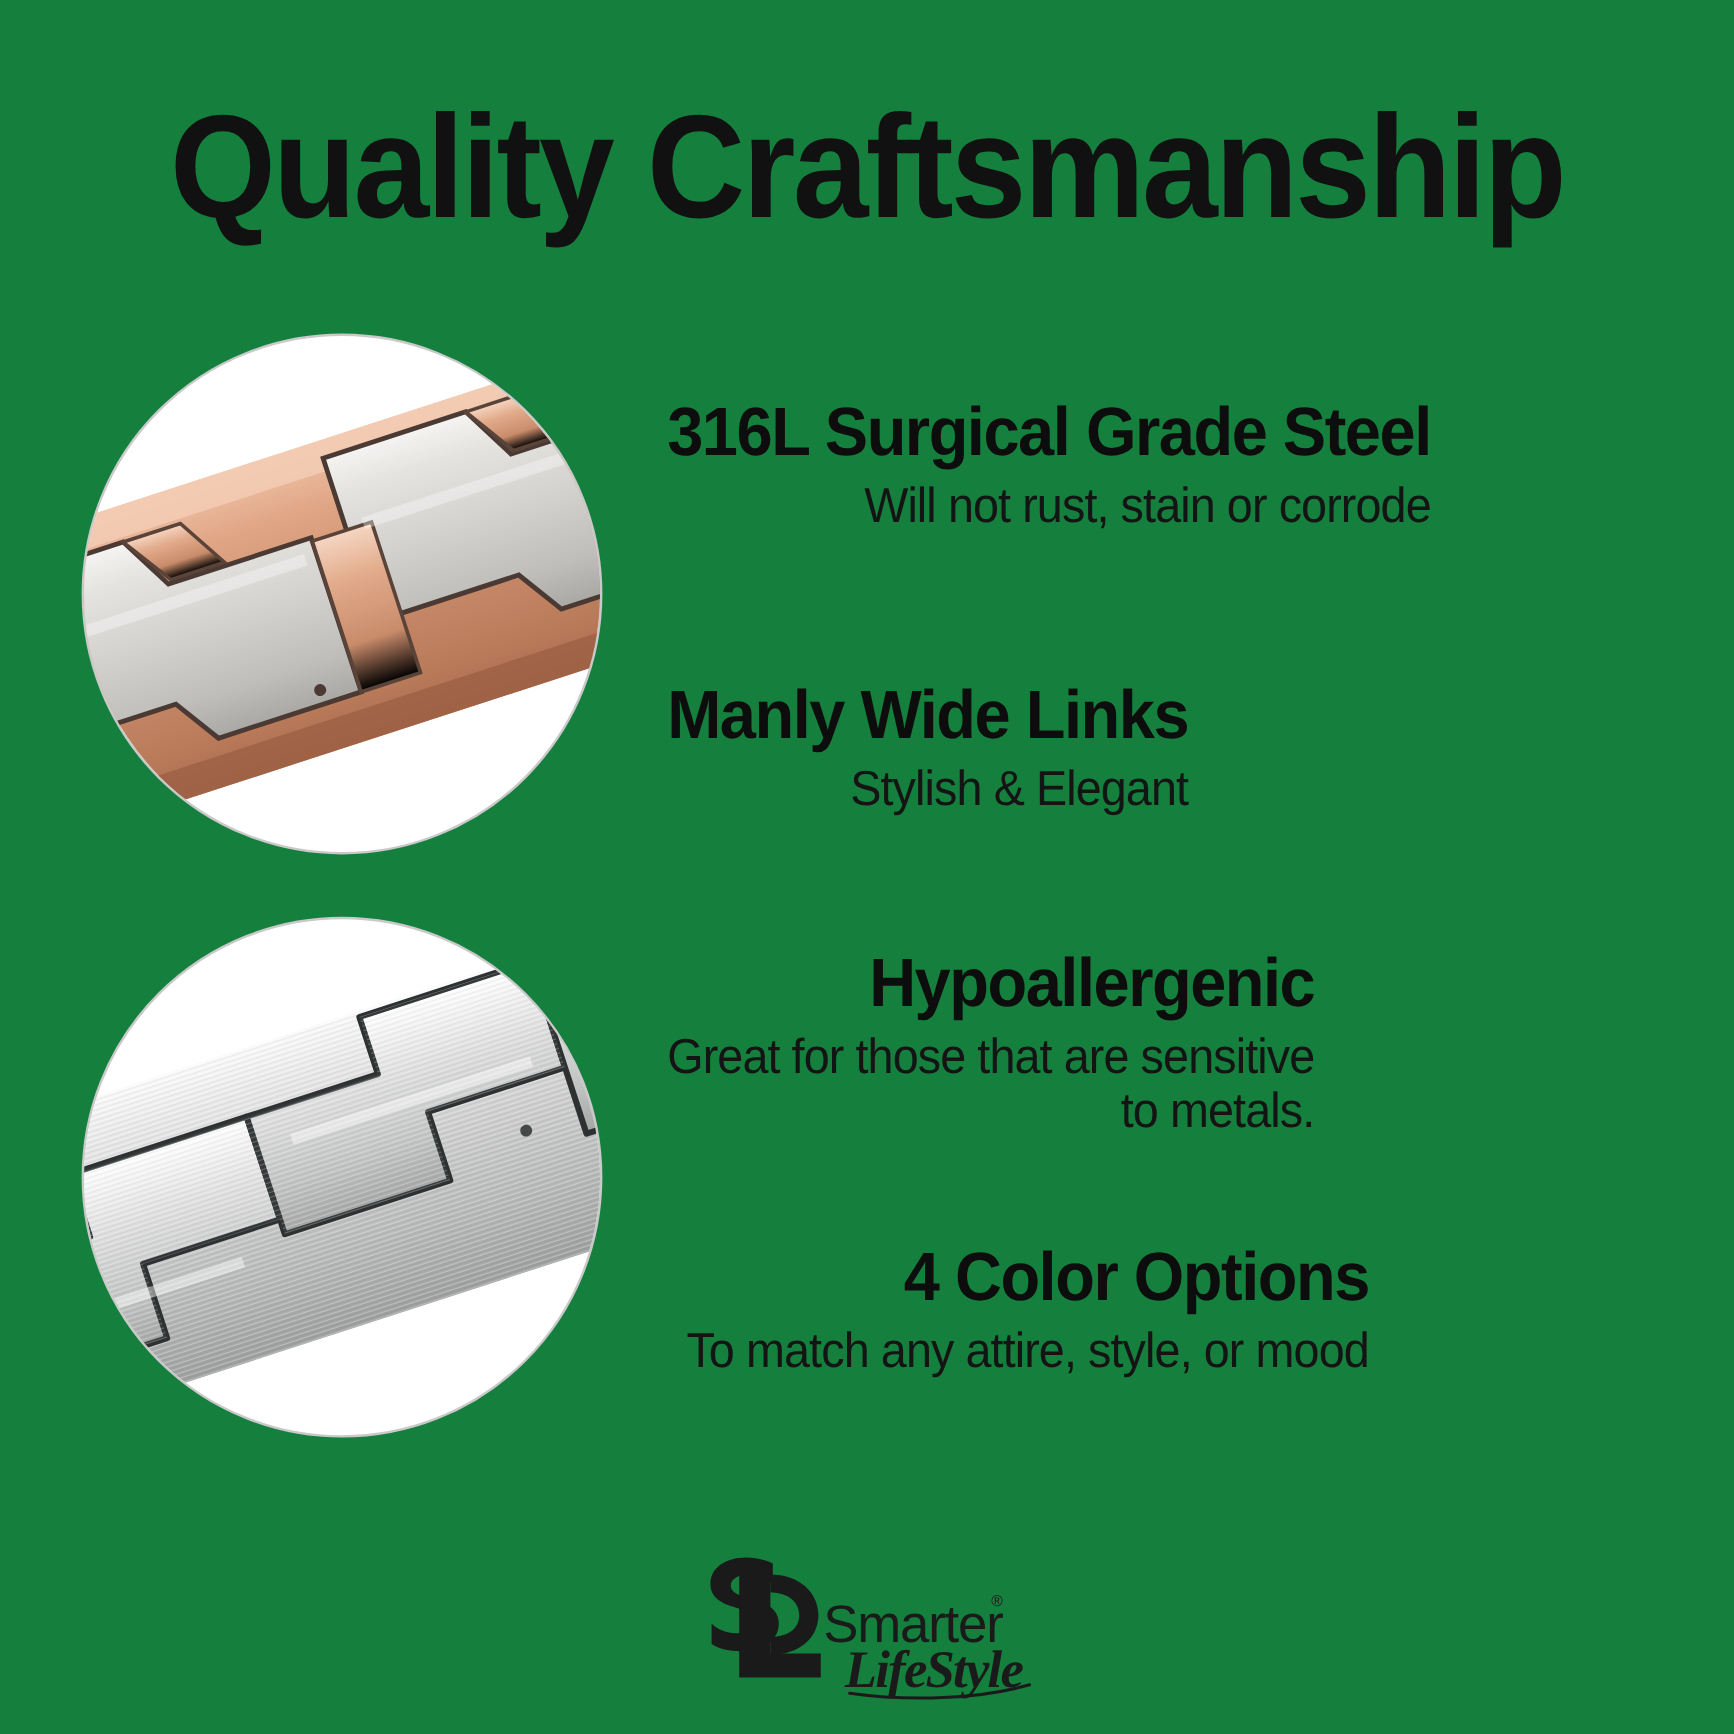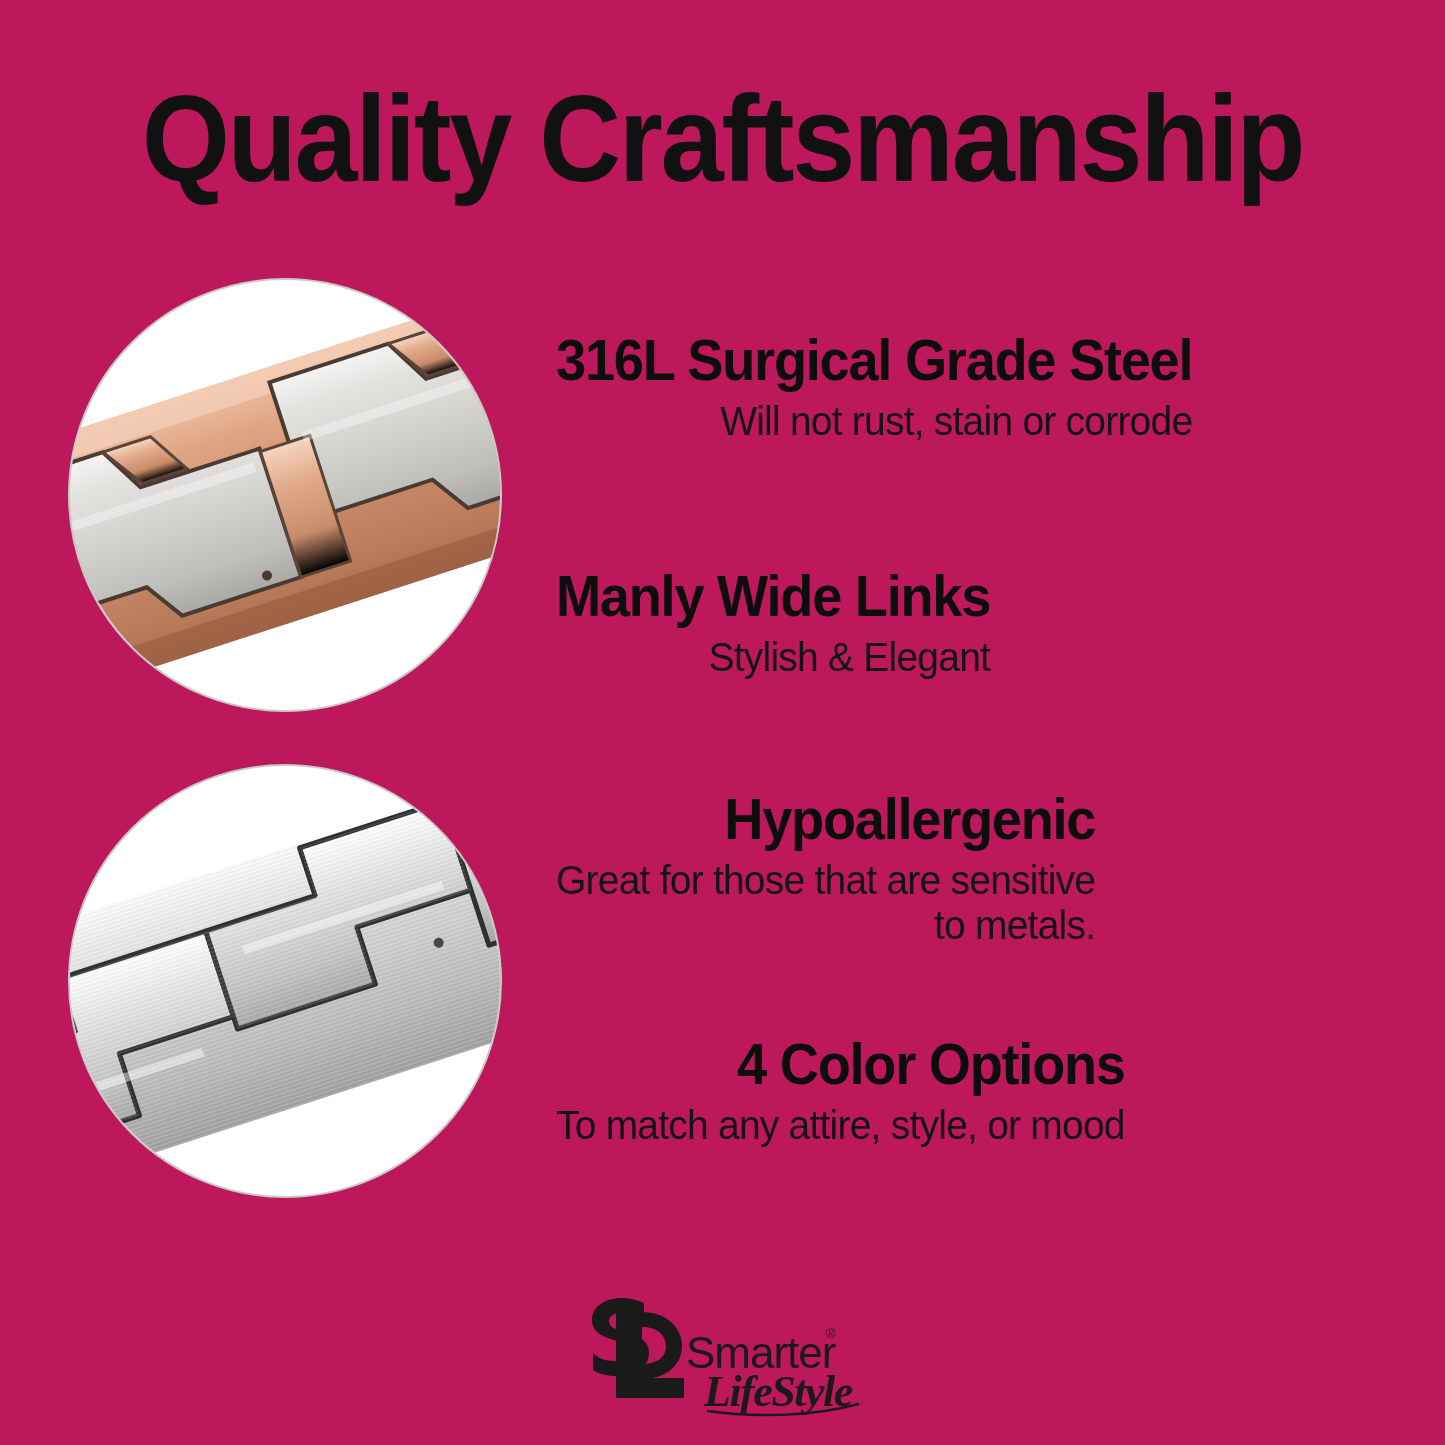--- a/index.html
+++ b/index.html
@@ -4,21 +4,21 @@
 <style>
   html, body {
     margin: 0;
     padding: 0;
     background: #ffffff;
   }
   .page {
     position: relative;
     width: 1445px;
     height: 1445px;
-    background: #be185d;
+    background: #15803d;
     font-family: "Liberation Sans", sans-serif;
     overflow: hidden;
   }
 
   
   .title {
     position: absolute;
     left: 0;
     top: 78px;
     width: 1445px;
@@ -92,21 +92,21 @@
     line-height: 1.12;
     margin-top: 7px;
     transform: scaleX(0.95);
     transform-origin: left center;
   }
   .feature-sub .l2 { display: block; }
 
   #feature-0 { position: absolute; top: 0px;   left: 0; }
   #feature-1 { position: absolute; top: 236px; left: 0; }
   #feature-2 { position: absolute; top: 459px; left: 0; }
-  #feature-3 { position: absolute; top: 704px; left: 0; }
+  #feature-3 { position: absolute; top: 704px; left: 16px; }
 
   
   .logo {
     position: absolute;
     left: 50%;
     top: 1282px;
     transform: translateX(-50%);
     width: 330px;
     height: 140px;
   }

